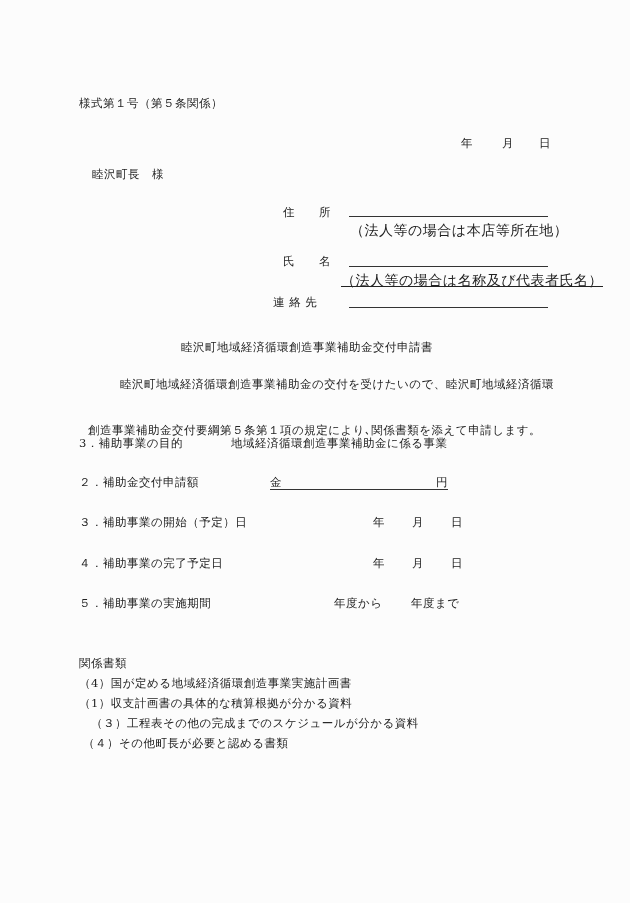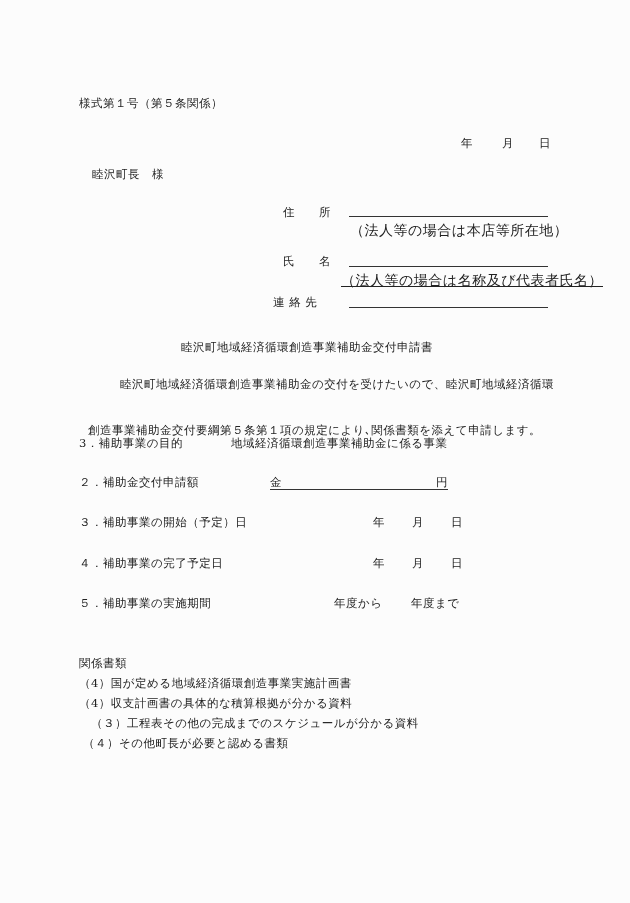--- a/index.html
+++ b/index.html
@@ -94,18 +94,18 @@
     <div>
       <span class="abs" style="left:79px; top:596px;">５．補助事業の実施期間</span>
       <span class="abs" style="left:334px; top:596px;">年度から</span>
       <span class="abs" style="left:411px; top:596px;">年度まで</span>
     </div>
   </div>
 
   <div>
     <div class="abs" style="left:79px; top:656px;">関係書類</div>
     <div class="abs" style="left:79px; top:676px;">（4）国が定める地域経済循環創造事業実施計画書</div>
-    <div class="abs" style="left:79px; top:696px;">（4）収支計画書の具体的な積算根拠が分かる資料</div>
+    <div class="abs" style="left:79px; top:696px;">（1）収支計画書の具体的な積算根拠が分かる資料</div>
     <div class="abs" style="left:79px; top:716px;margin-left:12px;">（３）工程表その他の完成までのスケジュールが分かる資料</div>
     <div class="abs" style="left:83px; top:736px;">（４）その他町長が必要と認める書類</div>
   </div>
 
 </div>
 
 </body></html>

